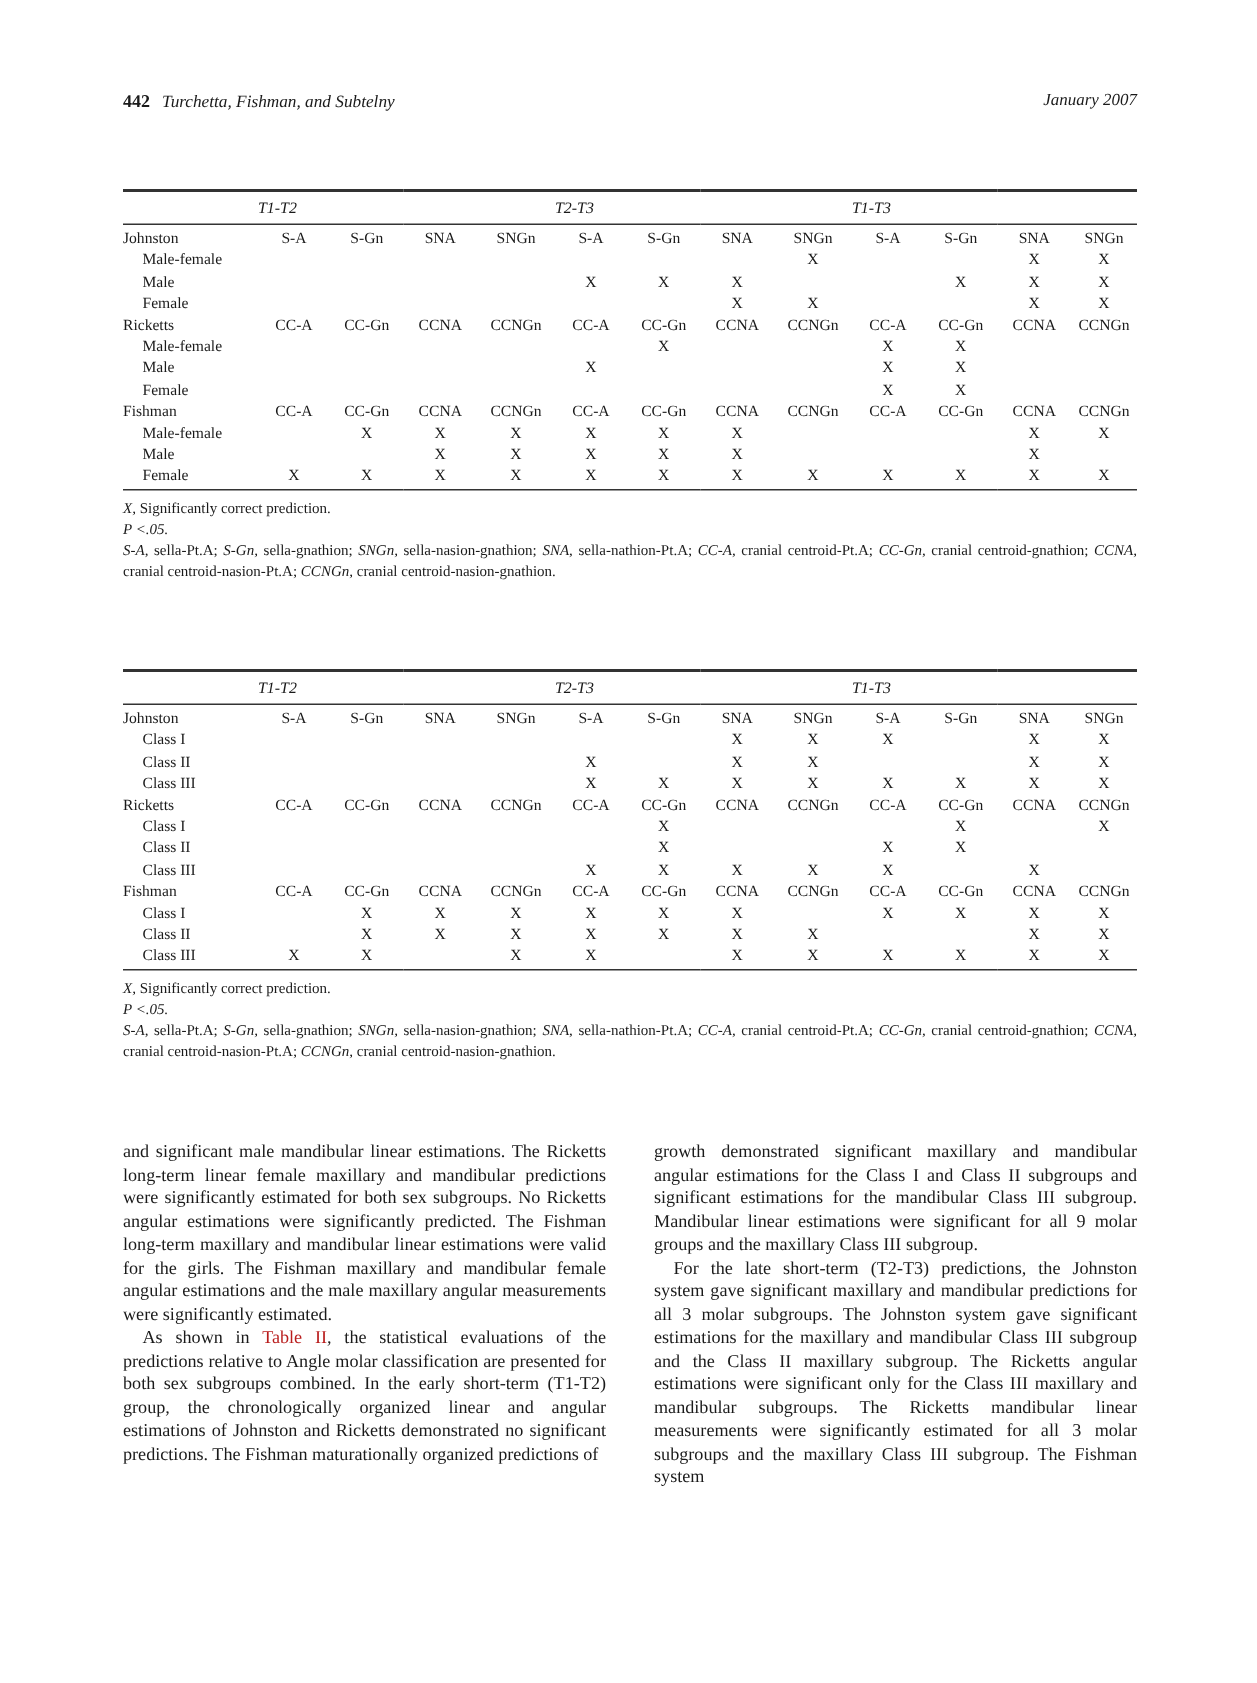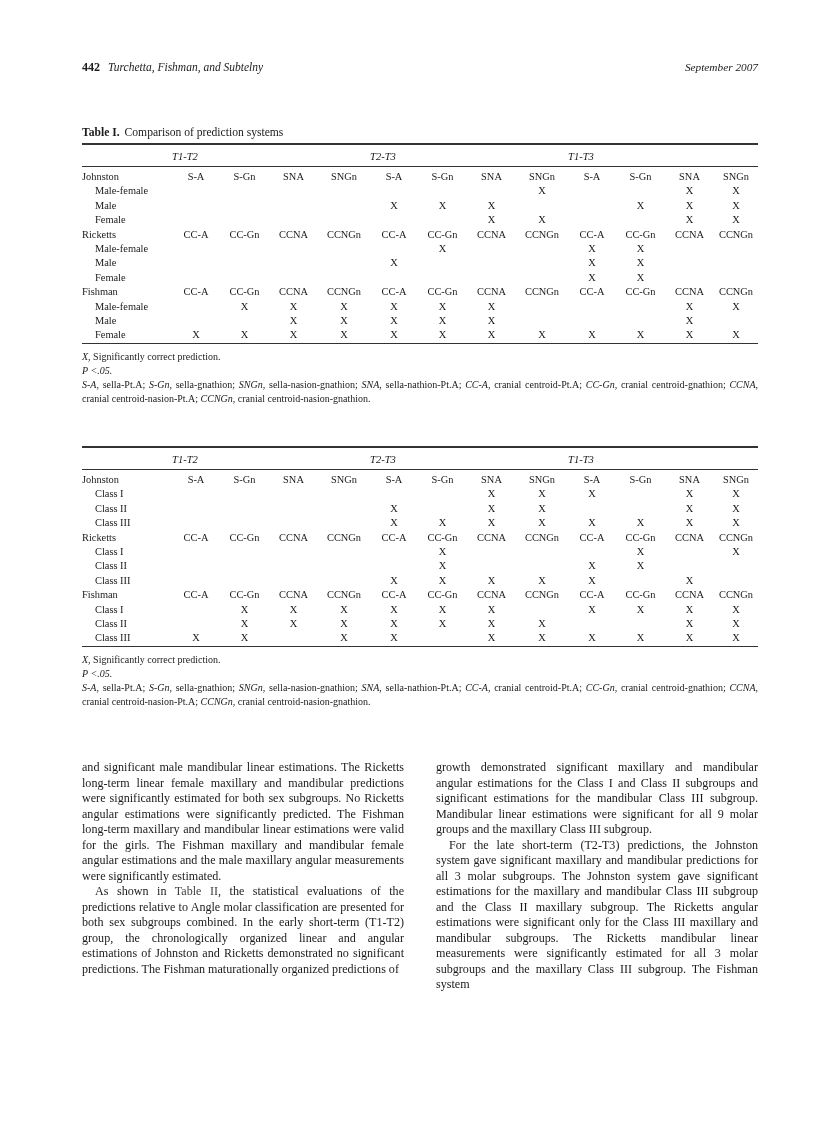--- a/index.html
+++ b/index.html
@@ -123,40 +123,37 @@
     justify-content: space-between;
   }
   .col {
     width: 322px;
     font-size: 12.1px;
     line-height: 1.285;
     text-align: justify;
   }
   .col p { margin: 0; text-indent: 0; }
   .col p.indent { text-indent: 13px; }
-  .xref { color: #404040; }
+  .xref { color: #b91c1c; }
 </style>
 </head>
 <body>
 
 <div class="page">
 
   <div class="runhead">
     <div class="runhead-left">
       <span class="folio">442</span><span>Turchetta, Fishman, and Subtelny</span>
     </div>
     <div class="runhead-right">
-      <div>September 2007</div>
+      <div>January 2007</div>
     </div>
   </div>
 
   <div class="table-block" id="table1-block">
-    <div class="table-caption">
-      <span class="tnum">Table I.</span><span class="ttext">Comparison of prediction systems</span>
-    </div>
     <table class="data">
       <colgroup>
         <col style="width:90px">
           <col style="width:48px">
           <col style="width:49px">
           <col style="width:49px">
           <col style="width:52px">
         <col style="width:48px">
           <col style="width:49px">
           <col style="width:49px">

